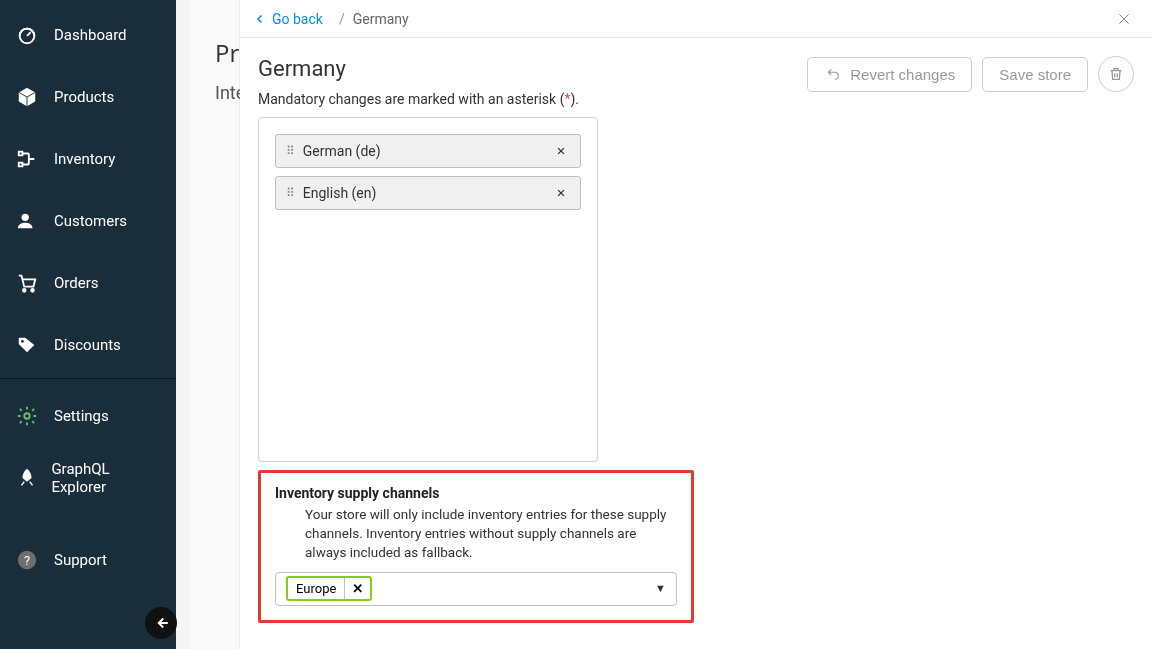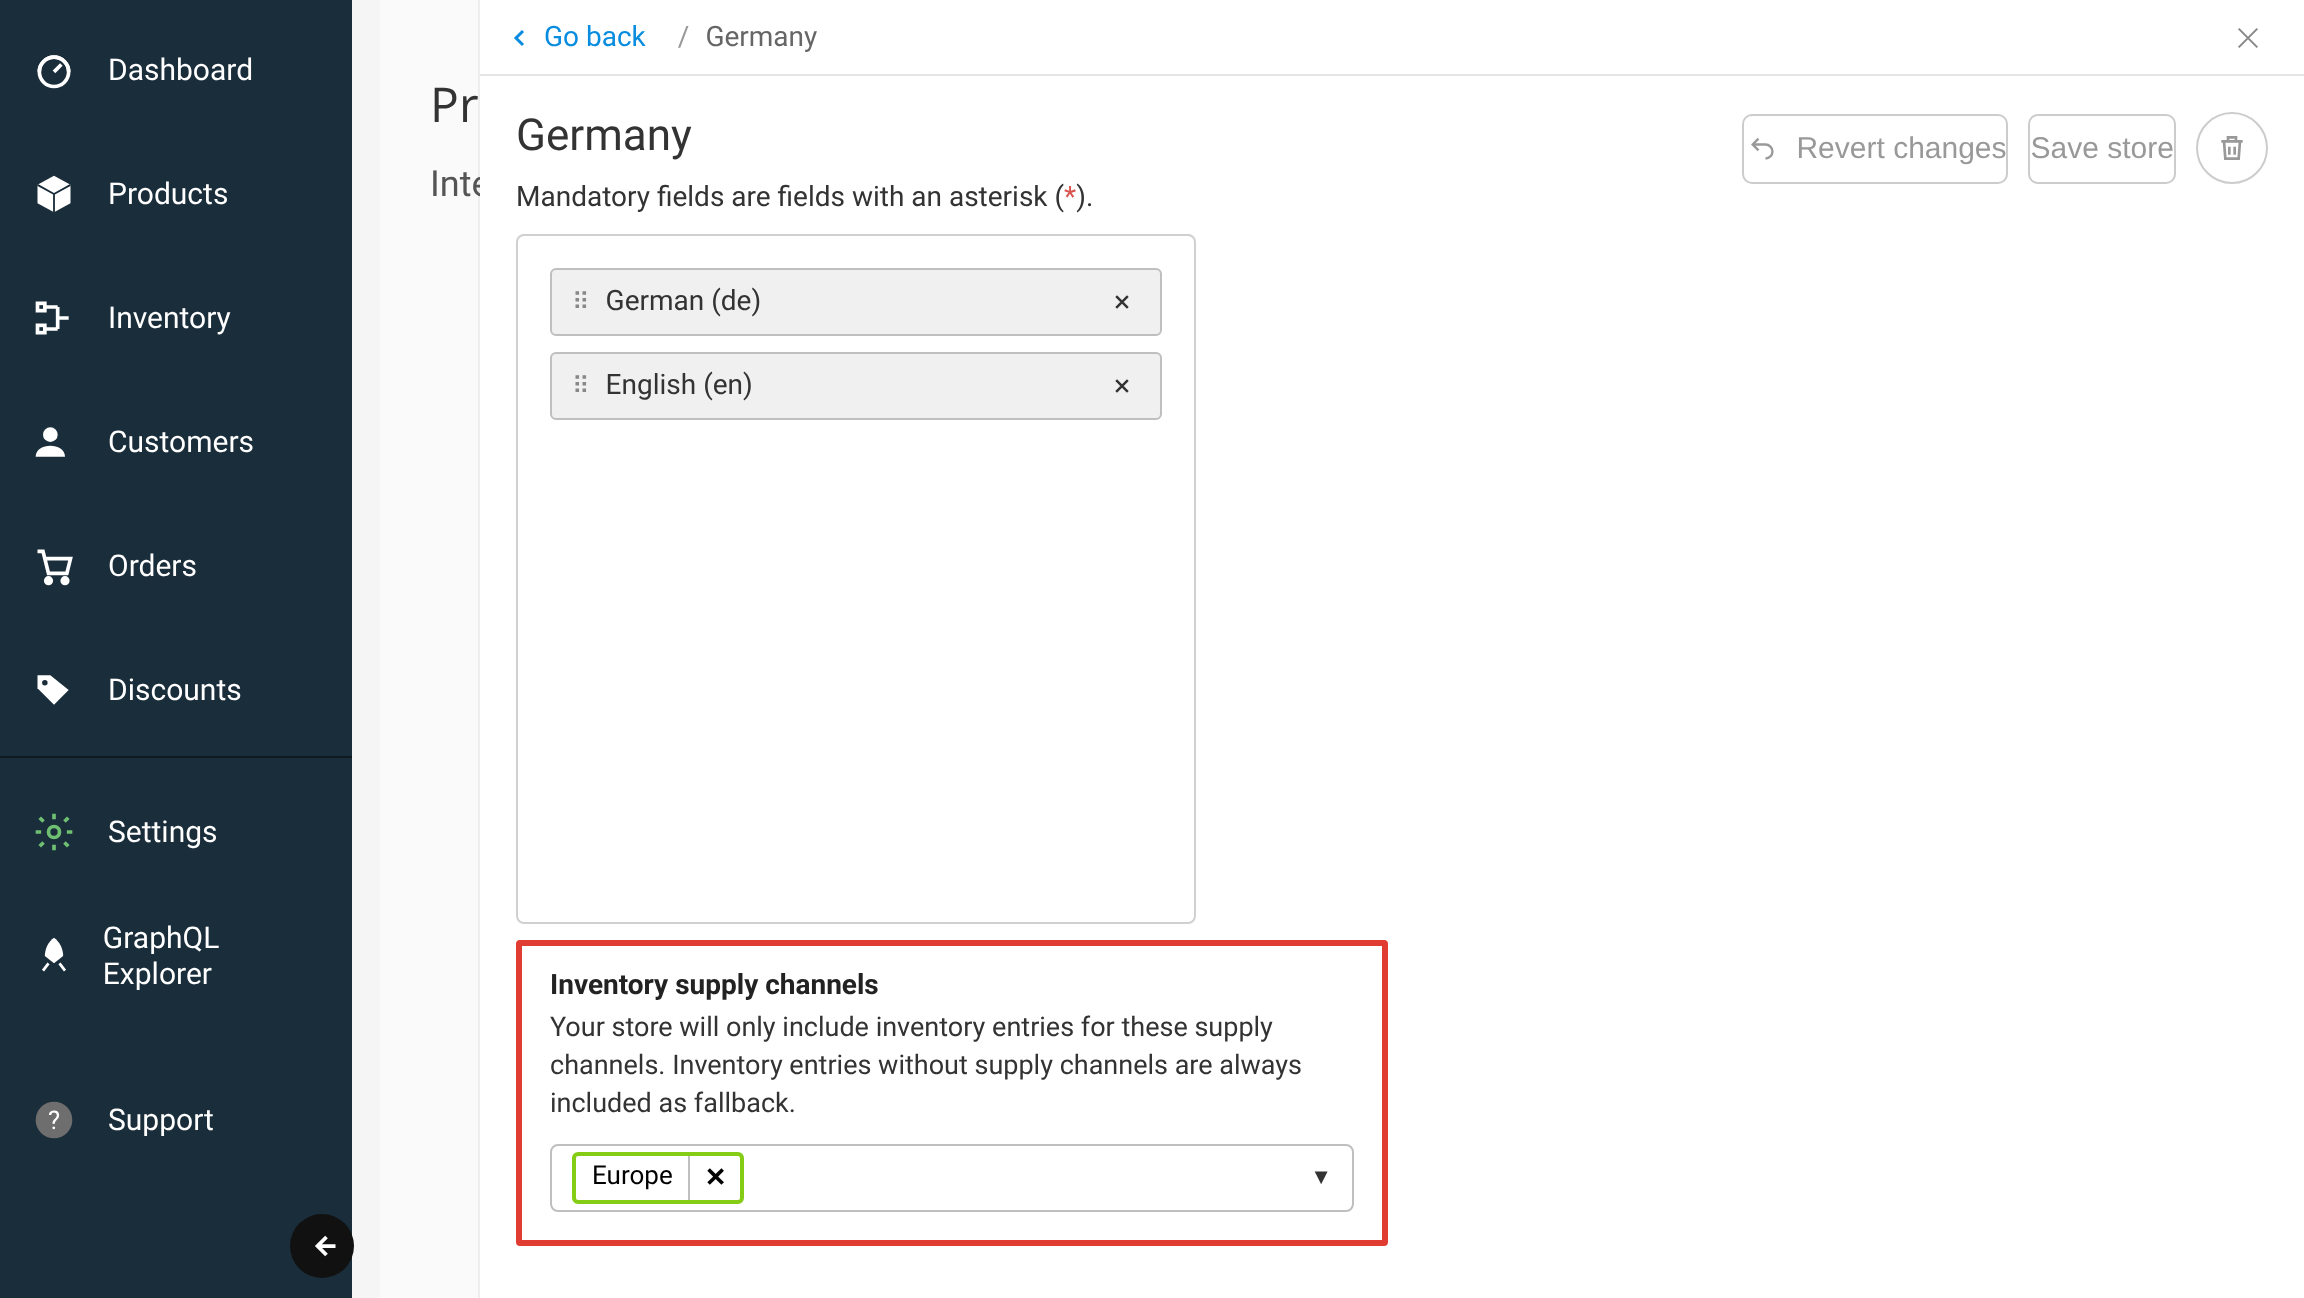--- a/index.html
+++ b/index.html
@@ -48,21 +48,21 @@
 
   .panel-title-row {
     display: flex; align-items: flex-start; justify-content: space-between;
     padding: 18px 18px 10px 18px;
   }
   .panel-title { font-size: 22px; color: #333; font-weight: 400; margin-bottom: 10px; }
   .mandatory-note { font-size: 14px; color: #333; }
   .mandatory-note .asterisk { color: #d9534f; }
   .action-btns { display: flex; align-items: center; gap: 10px; }
   .btn {
-    border: 1px solid #ccc; background: #fff; color: #999; padding: 8px 0;
+    border: 1px solid #ccc; background: #fff; color: #999; padding: 8px 16px;
     border-radius: 5px; font-size: 15px; cursor: pointer; display: flex; align-items: center; gap: 8px;
   }
   .btn.icon-only { padding: 8px; width: 36px; height: 36px; justify-content: center; border-radius: 50%; }
 
   .content-area { padding: 0 18px 18px 18px; }
   .card {
     border: 1px solid #d0d0d0; border-radius: 4px; padding: 16px; background: #fff;
   }
   .lang-list { width: 340px; min-height: 345px; }
   .lang-chip {
@@ -71,21 +71,21 @@
     height: 34px; padding: 0 10px; margin-bottom: 8px; font-size: 14px; color: #333;
   }
   .lang-chip .handle { color: #888; margin-right: 8px; font-size: 12px; cursor: grab; }
   .lang-chip .remove { cursor: pointer; color: #333; padding: 2px 4px; }
 
   .highlight-card {
     margin-top: 8px; border: 3px solid #e03c31; border-radius: 2px; padding: 12px 14px 14px 14px;
     width: 436px;
   }
   .section-label { font-size: 14px; font-weight: 700; color: #222; margin-bottom: 4px; }
-  .section-desc { font-size: 13.5px; color: #333; line-height: 1.4; margin-bottom: 10px; }
+  .section-desc { font-size: 13.5px; color: #333; line-height: 1.4; margin-bottom: 10px; margin-left: 30px; }
   .select-box {
     border: 1px solid #bfbfbf; border-radius: 4px; height: 34px;
     display: flex; align-items: center; justify-content: space-between;
     padding: 0 10px; cursor: pointer; background: #fff;
   }
   .select-tag {
     display: inline-flex; align-items: center; border: 2px solid #84cc16;
     border-radius: 3px; font-size: 13px; background: #fff;
   }
   .select-tag .tag-label { padding: 3px 8px; }
@@ -226,21 +226,21 @@
       <svg width="16" height="16" viewBox="0 0 24 24" fill="none" stroke="#888" stroke-width="1.5">
           <path d="M5 5l14 14M19 5L5 19"></path>
         </svg>
     </div>
   </div>
 
   <div class="panel-title-row">
     <div>
       <div class="panel-title">Germany</div>
       <div class="mandatory-note">
-        <span>Mandatory fields are fields with an asterisk (</span><span class="asterisk">*</span><span>).</span>
+        <span>Mandatory changes are marked with an asterisk (</span><span class="asterisk">*</span><span>).</span>
       </div>
     </div>
     <div class="action-btns">
       <button class="btn">
         <svg width="18" height="14" viewBox="0 0 24 24" fill="none" stroke="#999" stroke-width="2">
             <path d="M9 14l-5-5 5-5M4 9h11a6 6 0 0 1 0 12"></path>
           </svg>
         <span>Revert changes</span>
       </button>
       <button class="btn">

